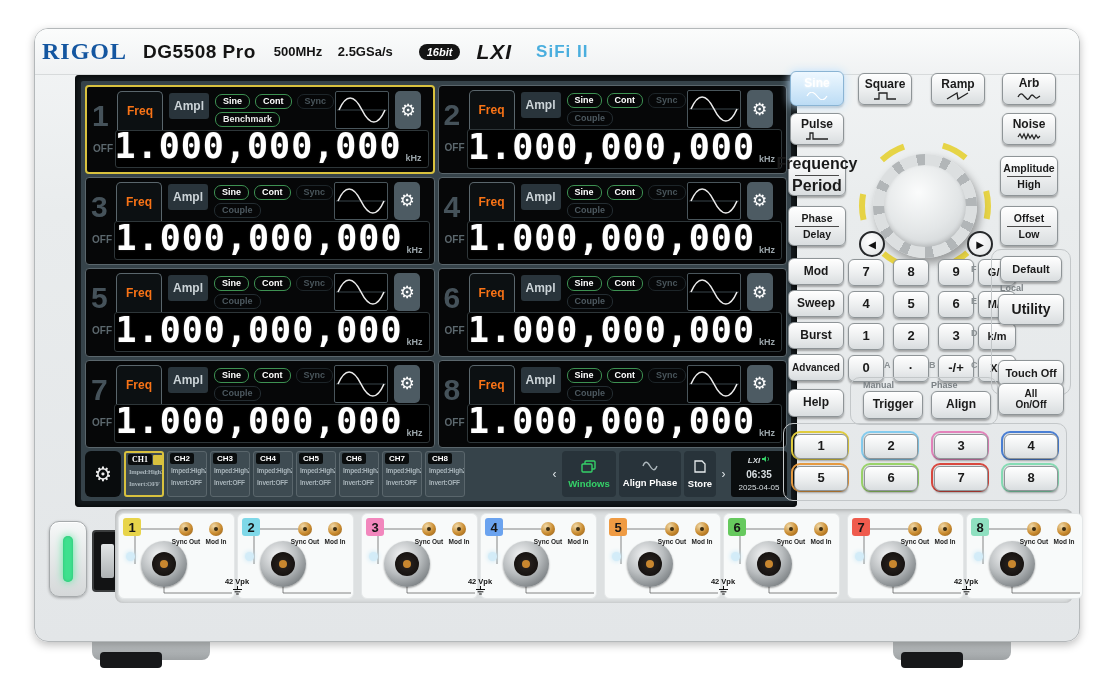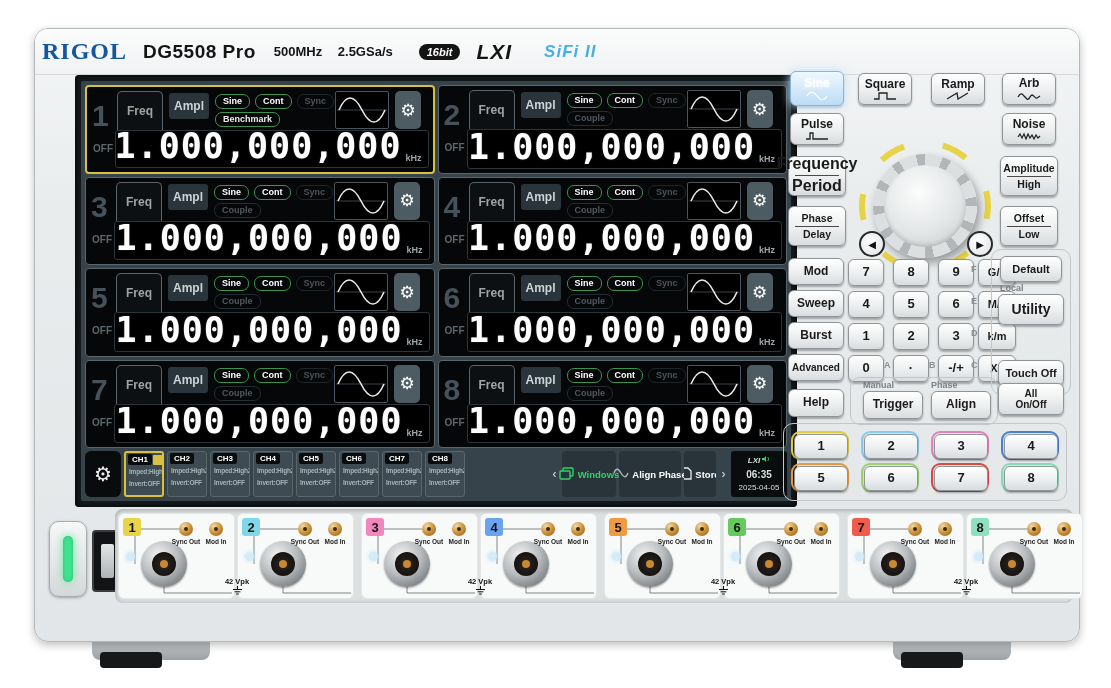--- a/index.html
+++ b/index.html
@@ -21,34 +21,34 @@
        padding-left:7px;box-sizing:border-box;background:linear-gradient(180deg,#fbfcfc,#f0f2f3);
        border-radius:13px 13px 0 0;border-bottom:1px solid #d7dadb;}
   .logo-rigol{color:#1456a0;font-family:"Liberation Serif",serif;font-weight:bold;
        font-size:24px;letter-spacing:1px;}
   .hdr-model{font-weight:bold;font-size:19px;color:#141414;margin-left:16px;letter-spacing:.5px;}
   .hdr-spec{font-weight:bold;font-size:13px;color:#141414;margin-left:18px;}
   .hdr-spec span{margin-right:12px;}
   .badge16{background:#141414;color:#fff;font-weight:bold;font-style:italic;font-size:11px;
        padding:2px 8px;border-radius:9px;margin-left:14px;}
   .lxi{font-weight:bold;font-style:italic;font-size:21px;color:#141414;margin-left:16px;letter-spacing:1px;}
-  .sifi{font-weight:bold;font-style:italic;font-size:17px;color:#4aaede;margin-left:32px;letter-spacing:1px;}
+  .sifi{font-weight:bold;font-size:17px;color:#4aaede;margin-left:24px;letter-spacing:1px;}
   
   .bezel{position:absolute;left:40px;top:46px;width:722px;height:432px;background:#141a1d;
          border-radius:4px;padding:6px;box-sizing:border-box;box-shadow:inset 0 0 6px #000;}
   .lcd{width:100%;height:100%;background:#36434a;border-radius:2px;padding:4px;box-sizing:border-box;
        display:flex;flex-direction:column;}
   .panels{flex:1;display:grid;grid-template-columns:1fr 1fr;grid-auto-rows:1fr;gap:3px;}
   .panel{position:relative;background:#060708;border:1px solid #5a666c;border-radius:4px;overflow:hidden;}
   .panel.sel{border:2px solid #d8c13e;}
   .chnum{position:absolute;left:5px;top:14px;font-weight:bold;font-size:30px;color:#45525a;line-height:1;}
   .chstate{position:absolute;left:6px;top:56px;font-weight:bold;font-size:10px;color:#5c686e;}
   .phead{position:absolute;left:30px;top:4px;right:4px;height:38px;display:flex;gap:6px;}
   .tab-freq{width:44px;height:38px;background:#0c1012;border:1px solid #5a666c;border-bottom:none;
-        border-radius:5px 5px 0 0;color:#a3a3a3;font-weight:bold;font-size:12px;
+        border-radius:5px 5px 0 0;color:#f97316;font-weight:bold;font-size:12px;
         display:flex;align-items:center;justify-content:center;}
   .tab-ampl{width:40px;height:26px;margin-top:2px;background:#29343b;border-radius:3px;color:#ccd4d8;
         font-weight:bold;font-size:12px;display:flex;align-items:center;justify-content:center;}
   .badges{width:114px;display:flex;flex-direction:column;gap:3px;padding-top:3px;}
   .brow{display:flex;gap:5px;}
   .badge{height:13px;line-height:13px;padding:0 7px;border-radius:7px;font-weight:bold;font-size:9px;}
   .badge.on{color:#fff;border:1px solid #3d9152;}
   .badge.dim{color:#49555b;border:1px solid #1d2529;}
   .badge.sub{color:#4d5960;border:1px solid #242d32;}
   .badge.sub.on{color:#ececec;border-color:#3d9152;}
@@ -60,31 +60,31 @@
         justify-content:flex-end;padding:7px 26px 1px 0;}
   .freqval{font-family:"DejaVu Sans Mono",monospace;font-weight:bold;font-size:35px;color:#fff;
         letter-spacing:1px;text-shadow:0 0 2px #fff3;}
   .frequnit{position:absolute;right:6px;bottom:4px;font-weight:bold;font-size:9px;color:#9aa4a9;}
   
   .bbar{height:46px;margin-top:3px;display:flex;gap:3px;align-items:stretch;}
   .bgear{width:36px;background:#090c0d;border-radius:6px;color:#eee;font-size:20px;
         display:flex;align-items:center;justify-content:center;}
   .btab{width:40px;position:relative;background:#3e4b52;border:1px solid #5a666c;border-radius:3px;
         padding:13px 2px 0 3px;box-sizing:border-box;overflow:hidden;}
-  .btab.sel{border:2px solid #d8c13e;}
+  .btab.sel{border:2px solid #d8c13e;font-family:Liberation Serif, serif;}
   .btab .pill{position:absolute;top:1px;left:2px;background:#0a0d0e;color:#fff;font-weight:bold;
         font-size:8px;padding:1px 4px;border-radius:2px;}
   .pillhl{display:none;}
   .btab.sel .pillhl{display:block;position:absolute;top:2px;left:27px;width:11px;height:10px;
         background:#d8c13e;border-radius:1px;}
   .btab .ln{display:block;font-weight:bold;font-size:6.5px;color:#a7b3b9;line-height:1.9;
         white-space:nowrap;letter-spacing:-.2px;}
   .bspacer{flex:1;}
   .bscroll{width:9px;color:#dfe5e8;font-size:12px;display:flex;align-items:center;justify-content:center;}
-  .bmenu{background:#28333a;border-radius:4px;color:#fff;display:flex;flex-direction:row;
+  .bmenu{background:#28333a;border-radius:4px;color:#fff;display:flex;flex-direction:column;
         align-items:center;justify-content:center;gap:3px;font-weight:bold;font-size:9.5px;
         padding:0 4px;box-sizing:border-box;white-space:nowrap;}
   .bmenu.active{color:#35d168;}
   .bstatus{width:56px;background:#0a0d0e;border-radius:3px;color:#d8dee1;font-size:8px;
         display:flex;flex-direction:column;align-items:center;justify-content:center;line-height:1.5;}
   .bstatus .stime{font-weight:bold;font-size:10px;}
   .srow{display:flex;align-items:center;gap:2px;font-weight:bold;font-style:italic;}
   
   .controls{position:absolute;left:740px;top:32px;width:300px;height:472px;}
   .key{position:absolute;background:linear-gradient(180deg,#ffffff 0%,#eceeef 55%,#d9dddf 100%);

